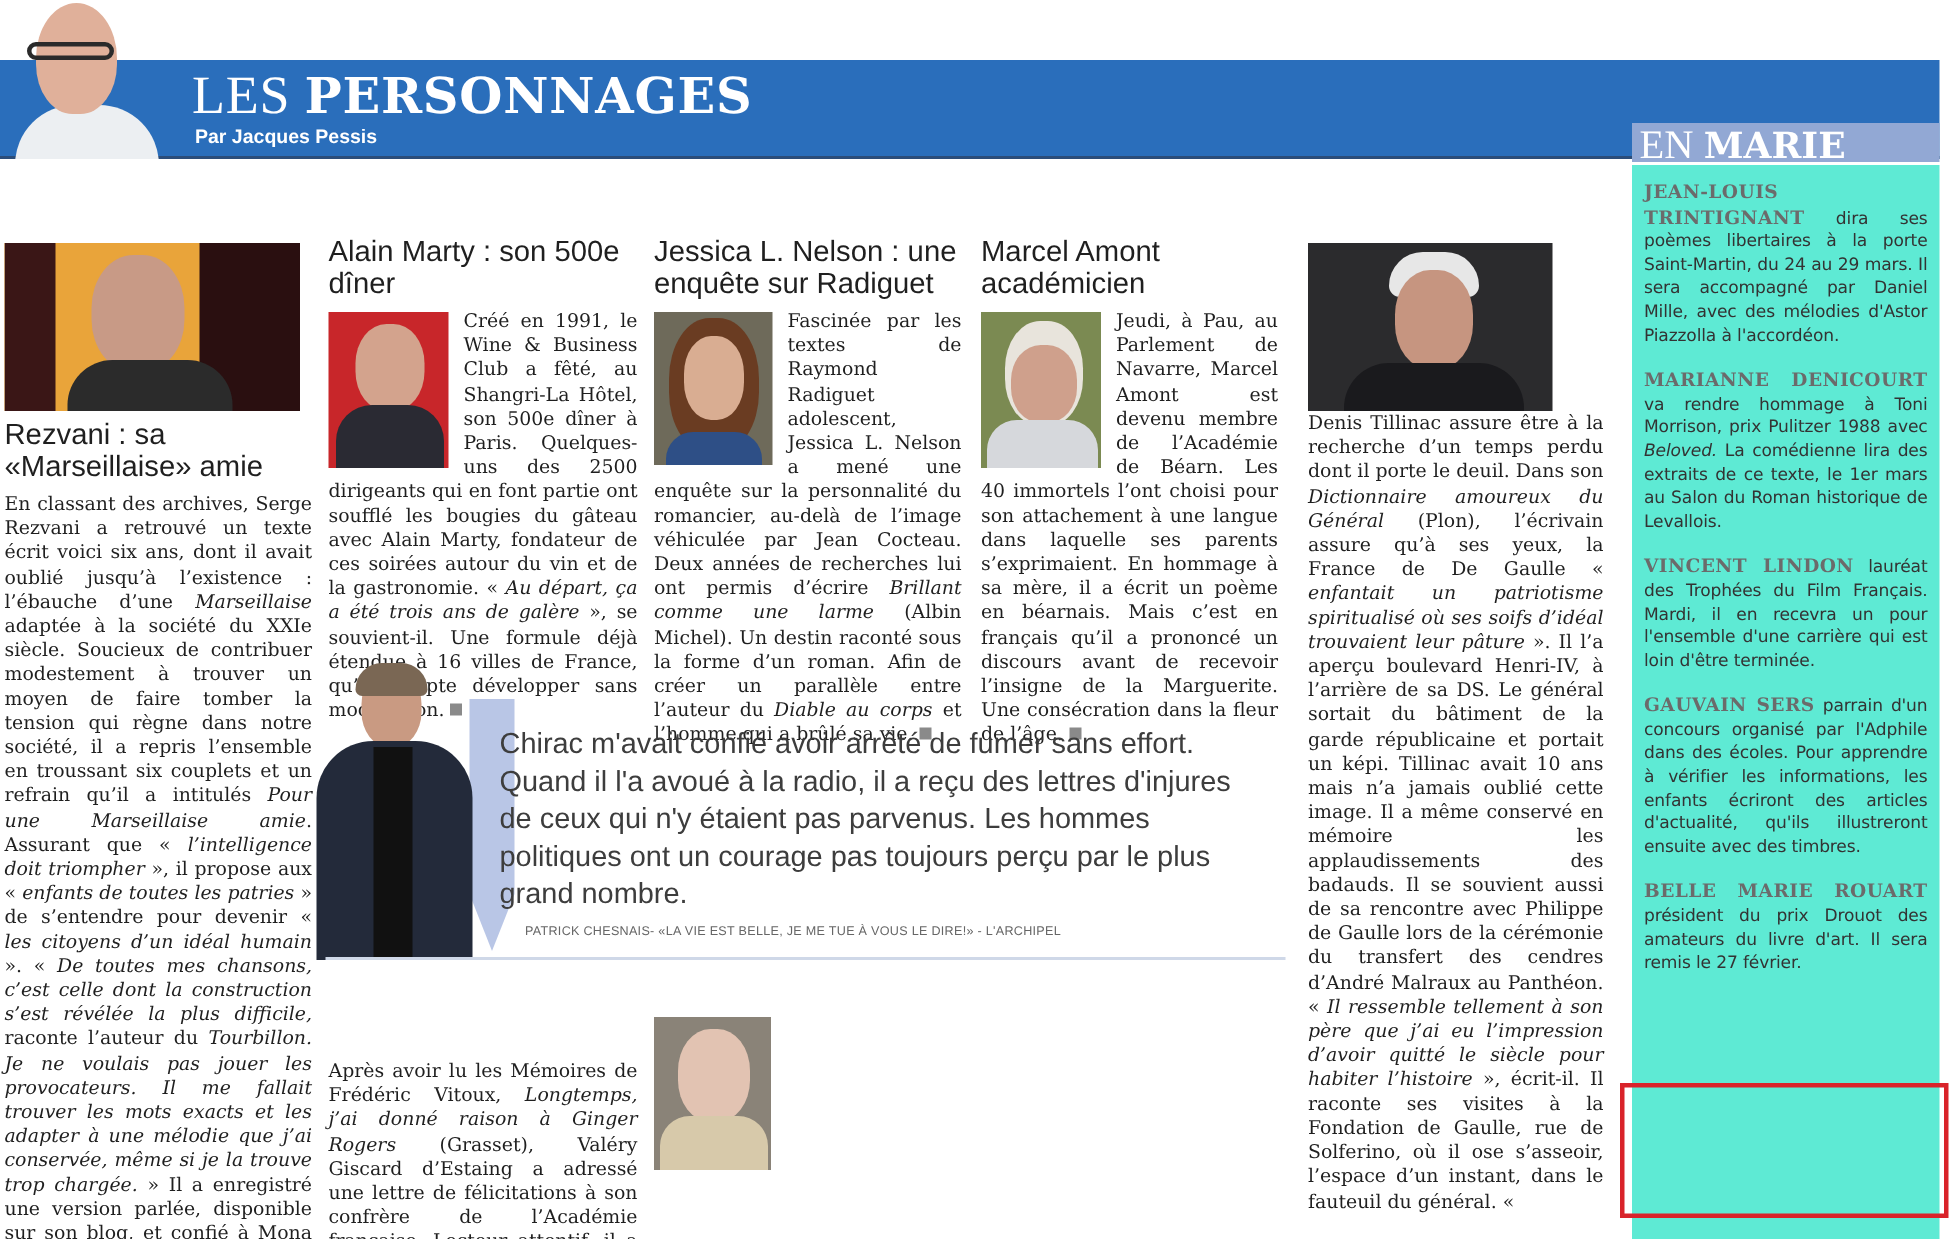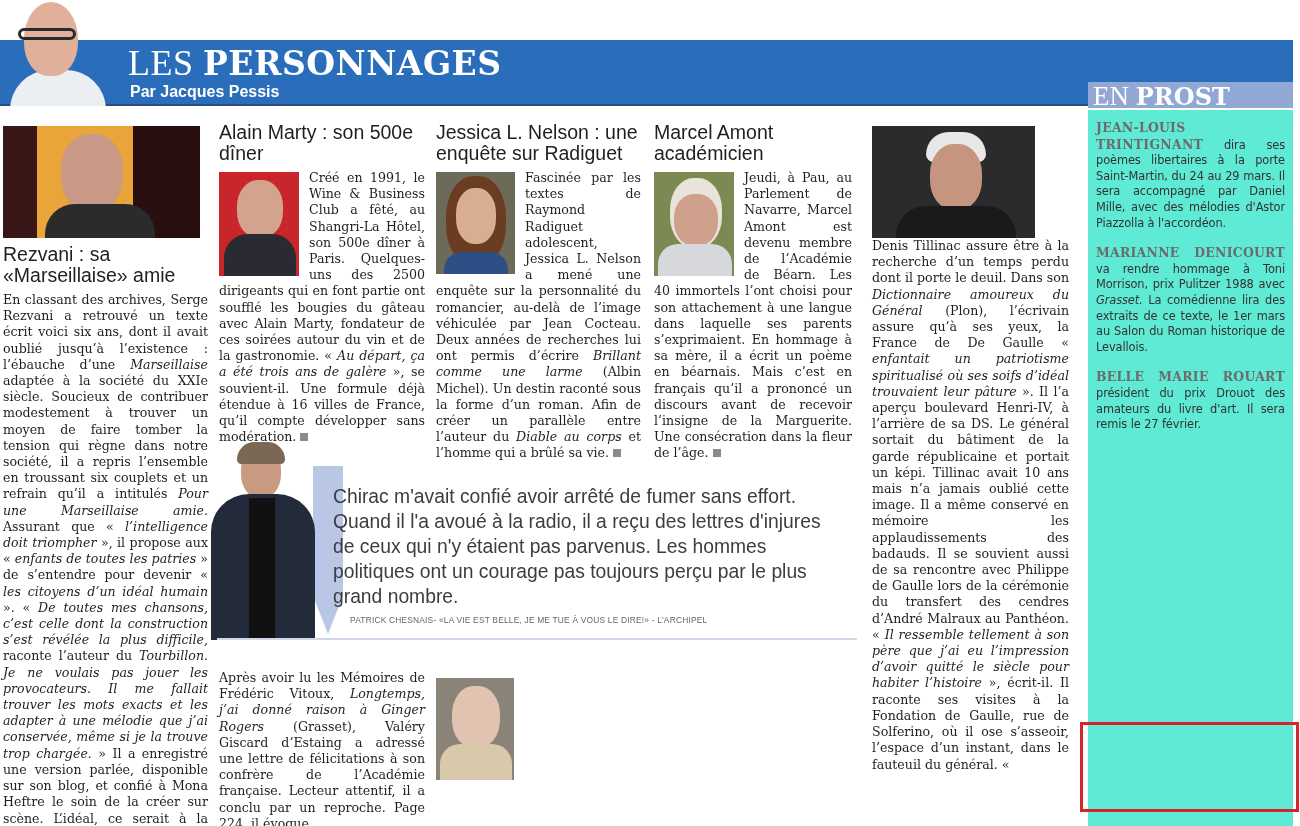--- a/index.html
+++ b/index.html
@@ -8,24 +8,24 @@
 
   
   .band { position: absolute; left: 0; top: 40px; width: 1293px; height: 66px; background: #2a6ebb; border-bottom: 2px solid #2b4d7a; }
   .author-photo { position: absolute; left: 2px; top: 0; width: 106px; height: 106px; overflow: hidden; }
   .author-photo .shirt { position: absolute; left: 8px; top: 70px; width: 96px; height: 40px; background: #eceff2; border-radius: 40px 40px 0 0; }
   .author-photo .head { position: absolute; left: 22px; top: 2px; width: 54px; height: 74px; background: #e0b09a; border-radius: 50% 50% 45% 45%; }
   .author-photo .glasses { position: absolute; left: 16px; top: 28px; width: 58px; height: 12px; border: 3px solid #2a2a2a; border-radius: 6px; }
   .section-title { position: absolute; left: 128px; top: 44px; color: #fff; font-family: "DejaVu Serif", serif; font-size: 33px; letter-spacing: 0.5px; line-height: 38px; }
   .section-title .light { font-weight: normal; font-family: "Liberation Serif", serif; font-size: 36px; }
   .section-title .bold { font-weight: bold; }
-  .byline { position: absolute; left: 130px; top: 83px; color: #fff; font-family: "Liberation Sans", sans-serif; font-weight: bold; font-size: 16px; }
+  .byline { position: absolute; left: 130px; top: 83px; color: #fff; font-family: "Liberation Sans", sans-serif; font-weight: bold; font-size: 13px; }
 
   
-  .col { position: absolute; font-size: 12.6px; line-height: 16.2px; text-align: justify; hyphens: auto; }
+  .col { position: absolute; font-size: 12.6px; line-height: 16.2px; text-align: justify; hyphens: auto; margin-top: 36px; }
   .col p { text-align: justify; }
   .headline { font-family: "Liberation Sans", sans-serif; font-size: 19.5px; line-height: 21px; color: #1f1f1f; font-weight: normal; text-align: left; margin-bottom: 6px; }
   .photo { background: #888; position: relative; overflow: hidden; }
   .float-photo { float: left; margin: 2px 10px 2px 0; }
   .end-mark { display: inline-block; width: 8px; height: 8px; background: #8a8a8a; margin-left: 4px; vertical-align: 0; }
   em { font-style: italic; }
 
   
   .quote-area { position: absolute; left: 205px; top: 440px; width: 650px; height: 200px; }
   .quote-arrow { position: absolute; left: 108px; top: 26px; width: 30px; height: 130px; background: #b9c6e6; }
@@ -129,20 +129,22 @@
 
 <div class="col" style="left:219px; top:670px; width:206px;">
   <p><span>Après avoir lu les Mémoires de Frédéric Vitoux, </span><em>Longtemps, j’ai donné raison à Ginger Rogers</em><span> (Grasset), Valéry Giscard d’Estaing a adressé une lettre de félicitations à son confrère de l’Académie française. Lecteur attentif, il a conclu par un reproche. Page 224, il évoque </span></p>
 </div>
 <div class="photo" style="position:absolute; left:436px; top:678px; width:78px; height:102px; background:#8a8378;">
   <div style="position:absolute;left:16px;top:8px;width:48px;height:62px;background:#e2c3b2;border-radius:45%;"></div>
   <div style="position:absolute;left:4px;top:66px;width:72px;height:38px;background:#d7c9aa;border-radius:20px 20px 0 0;"></div>
 </div>
 
 <div class="bref">
-  <div class="bref-title"><span>EN </span><b>PROST</b></div>
+  <div class="bref-title"><span>EN </span><b>MARIE</b></div>
   <div class="bref-body">
     <p class="bref-item"><span class="bref-name">JEAN-LOUIS TRINTIGNANT</span><span> dira ses poèmes libertaires à la porte Saint-Martin, du 24 au 29 mars. Il sera accompagné par Daniel Mille, avec des mélodies d'Astor Piazzolla à l'accordéon.</span></p>
-    <p class="bref-item"><span class="bref-name">MARIANNE DENICOURT</span><span> va rendre hommage à Toni Morrison, prix Pulitzer 1988 avec </span><em>Grasset.</em><span> La comédienne lira des extraits de ce texte, le 1er mars au Salon du Roman historique de Levallois.</span></p>
+    <p class="bref-item"><span class="bref-name">MARIANNE DENICOURT</span><span> va rendre hommage à Toni Morrison, prix Pulitzer 1988 avec </span><em>Beloved.</em><span> La comédienne lira des extraits de ce texte, le 1er mars au Salon du Roman historique de Levallois.</span></p>
+    <p class="bref-item"><span class="bref-name">VINCENT LINDON</span><span> lauréat des Trophées du Film Français. Mardi, il en recevra un pour l'ensemble d'une carrière qui est loin d'être terminée.</span></p>
+    <p class="bref-item"><span class="bref-name">GAUVAIN SERS</span><span> parrain d'un concours organisé par l'Adphile dans des écoles. Pour apprendre à vérifier les informations, les enfants écriront des articles d'actualité, qu'ils illustreront ensuite avec des timbres.</span></p>
     <p class="bref-item"><span class="bref-name">BELLE MARIE ROUART</span><span> président du prix Drouot des amateurs du livre d'art. Il sera remis le 27 février.</span></p>
   </div>
 </div>
 <div class="highlight-box"></div>
 
 </body></html>

